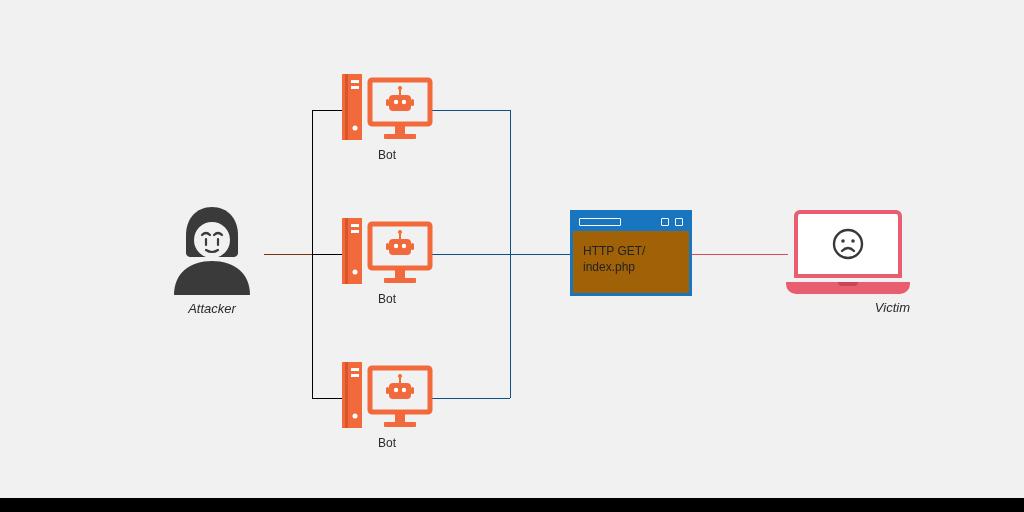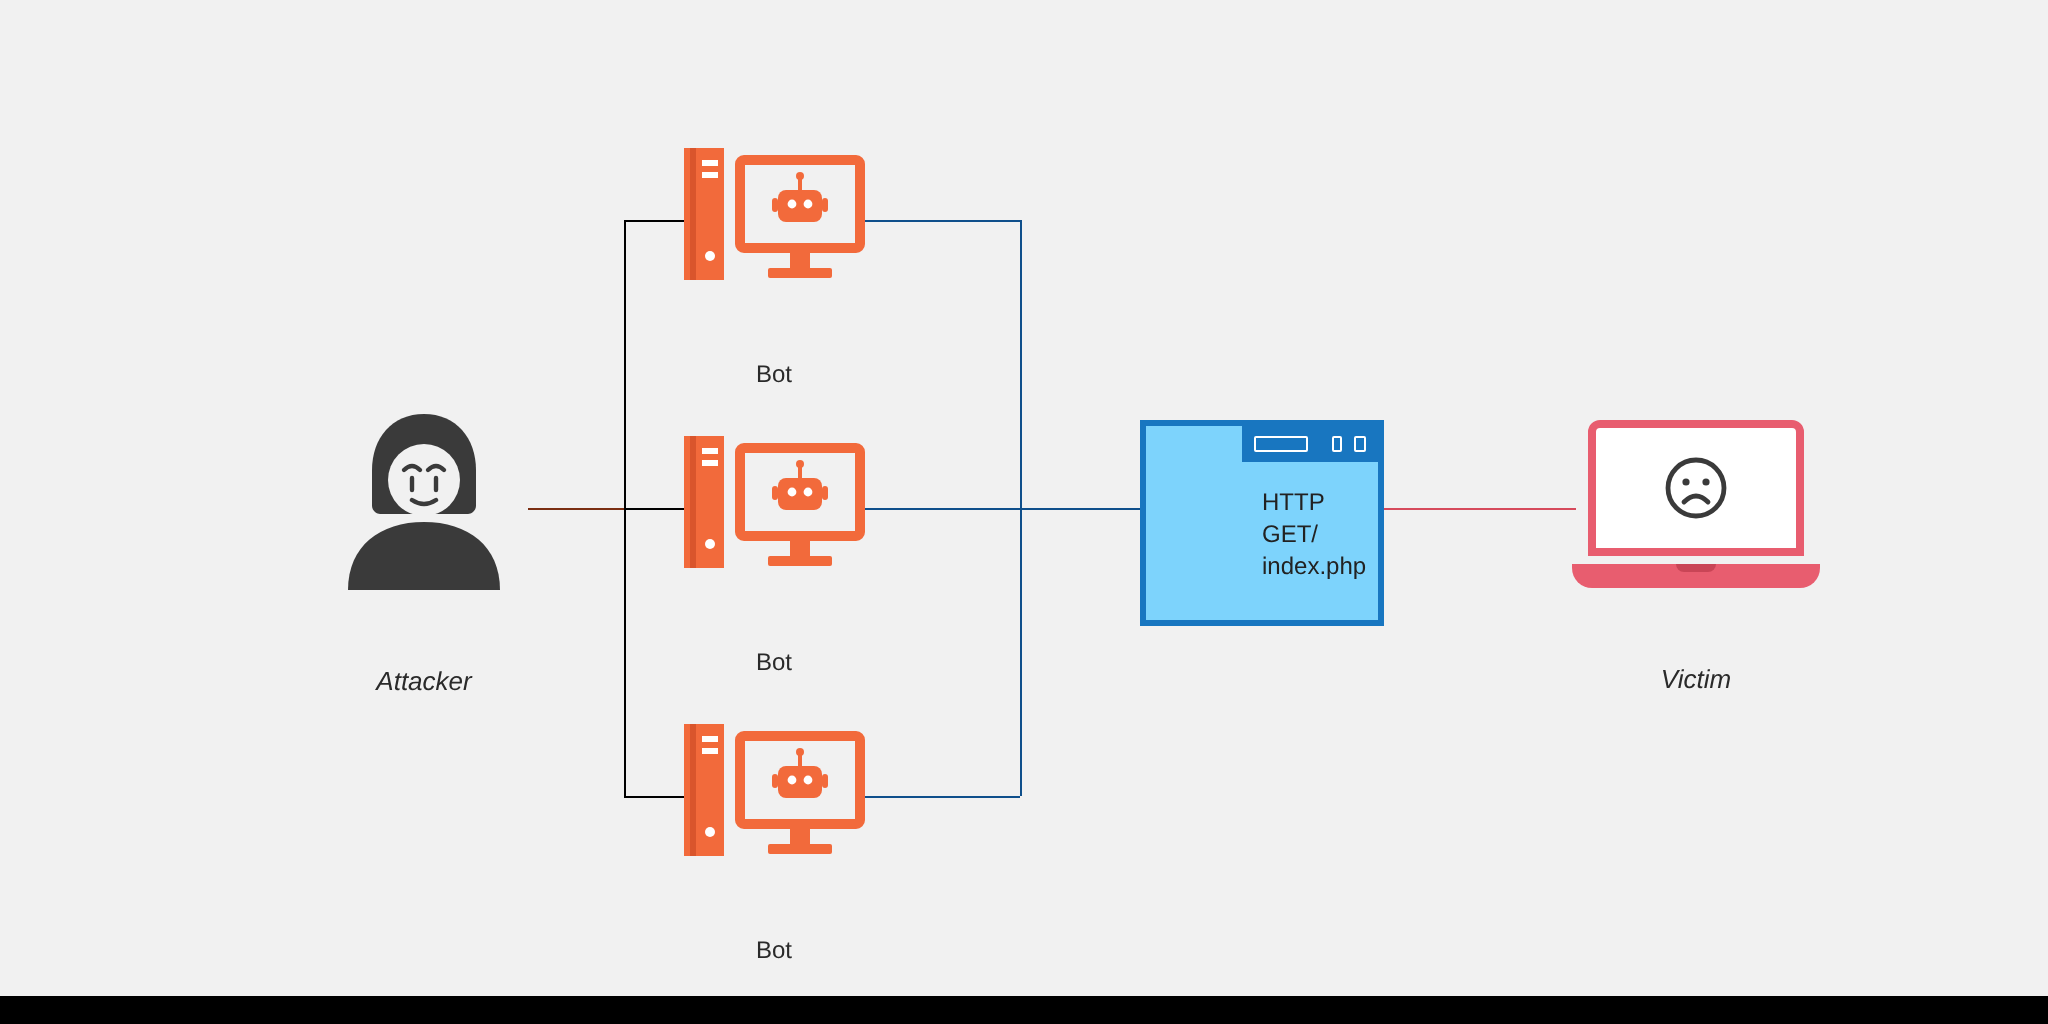--- a/index.html
+++ b/index.html
@@ -15,21 +15,20 @@
     position: absolute;
     bottom: 0; left: 0; right: 0;
     height: 14px;
     background: #000;
   }
   .node {
     position: absolute;
     display: flex;
     flex-direction: column;
     align-items: center;
-    gap: 32px;
   }
   .label {
     margin-top: 6px;
     font-size: 13px;
     color: #2a2a2a;
     font-style: italic;
   }
   .bot-label {
     font-size: 12px;
     color: #2a2a2a;
@@ -39,22 +38,21 @@
   
   .line {
     position: absolute;
     background: #000;
   }
 
   
   .browser {
     width: 122px;
     border: 3px solid #1876c0;
-    background: #7dd3fc;
-    padding-left: 48px;
+    background: #a16207;
   }
   .browser-bar {
     height: 18px;
     background: #1876c0;
     display: flex;
     align-items: center;
     padding: 0 6px;
     gap: 6px;
   }
   .bar-box {
@@ -220,21 +218,21 @@
       <div class="bar-box" style="width:8px;"></div>
       <div class="bar-box" style="width:8px;"></div>
     </div>
     <div class="browser-body">
       <div>HTTP GET/</div>
       <div>index.php</div>
     </div>
   </div>
 </div>
 
-<div class="node" style="left:786px; top:210px;">
+<div class="node" style="left:786px; top:210px;align-items:flex-end;">
   <div class="laptop">
     <div class="laptop-screen">
       <svg width="34" height="34" viewBox="0 0 34 34">
         <circle cx="17" cy="17" r="14" fill="none" stroke="#3a3a3a" stroke-width="2.4"></circle>
         <circle cx="12" cy="14" r="1.8" fill="#3a3a3a"></circle>
         <circle cx="22" cy="14" r="1.8" fill="#3a3a3a"></circle>
         <path d="M11 24 Q17 18 23 24" fill="none" stroke="#3a3a3a" stroke-width="2.4" stroke-linecap="round"></path>
       </svg>
     </div>
     <div class="laptop-base"></div>

